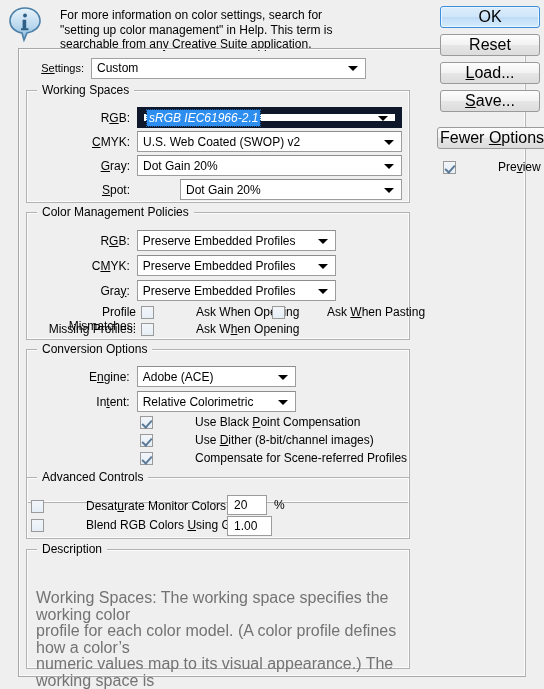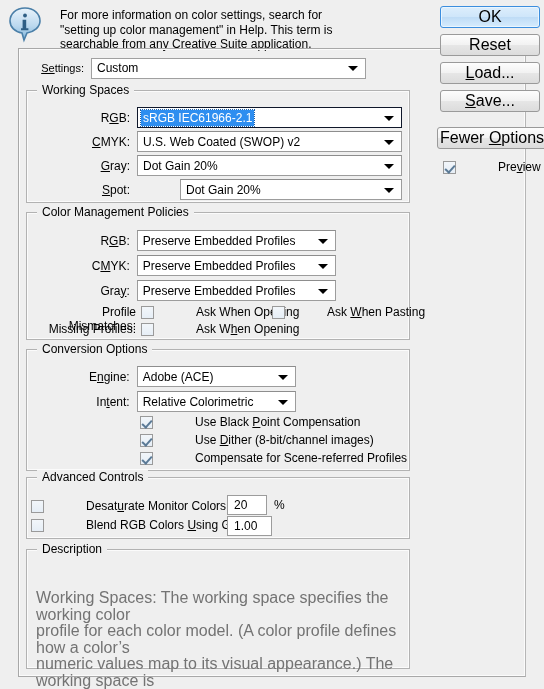--- a/index.html
+++ b/index.html
@@ -81,21 +81,22 @@
   .combo .arrow {
     position: absolute;
     right: 7px; top: 50%;
     margin-top: -2px;
     width: 0; height: 0;
     border-left: 5px solid transparent;
     border-right: 5px solid transparent;
     border-top: 5px solid #000;
   }
   .combo.focused {
-    border: 1px solid #0f172a;
+    border: 7px solid #0f172a;
+    font-style: italic;
   }
   .combo.focused .value-sel {
     background: #2e8ef0;
     color: #ffffff;
     outline: 1px dotted #1b5fa8;
     padding: 1px 2px;
     margin-left: -2px;
     display: inline-block;
   }
   .combo-flat { border: 1px solid #a0a0a0; }
@@ -301,21 +302,21 @@
     <span class="cb"></span>
     <span class="cb-label">Ask <span class="u">W</span>hen Pasting</span>
   </div>
 
   <div style="position:absolute; left:33px; top:322px; width:103px; text-align:right; font-size:12px;">Missing Profiles:</div>
   <div class="cb-row" style="left:141px; top:321px;">
     <span class="cb"></span>
     <span class="cb-label">Ask W<span class="u">h</span>en Opening</span>
   </div>
 
-  <div class="group" style="left:26px; top:349px; width:384px; height:122px;">
+  <div class="group" style="left:26px; top:349px; width:384px; height:154px;">
     <div class="group-title">Conversion Options</div>
   </div>
   <div class="field-row" style="left:66px; top:366px; width:230px;">
     <div class="field-label" style="width:64px;">E<span class="u">n</span>gine:</div>
     <div class="combo" style="width:160px;">
       <span>Adobe (ACE)</span>
       <span class="arrow"></span>
     </div>
   </div>
   <div class="field-row" style="left:66px; top:391px; width:230px;">

